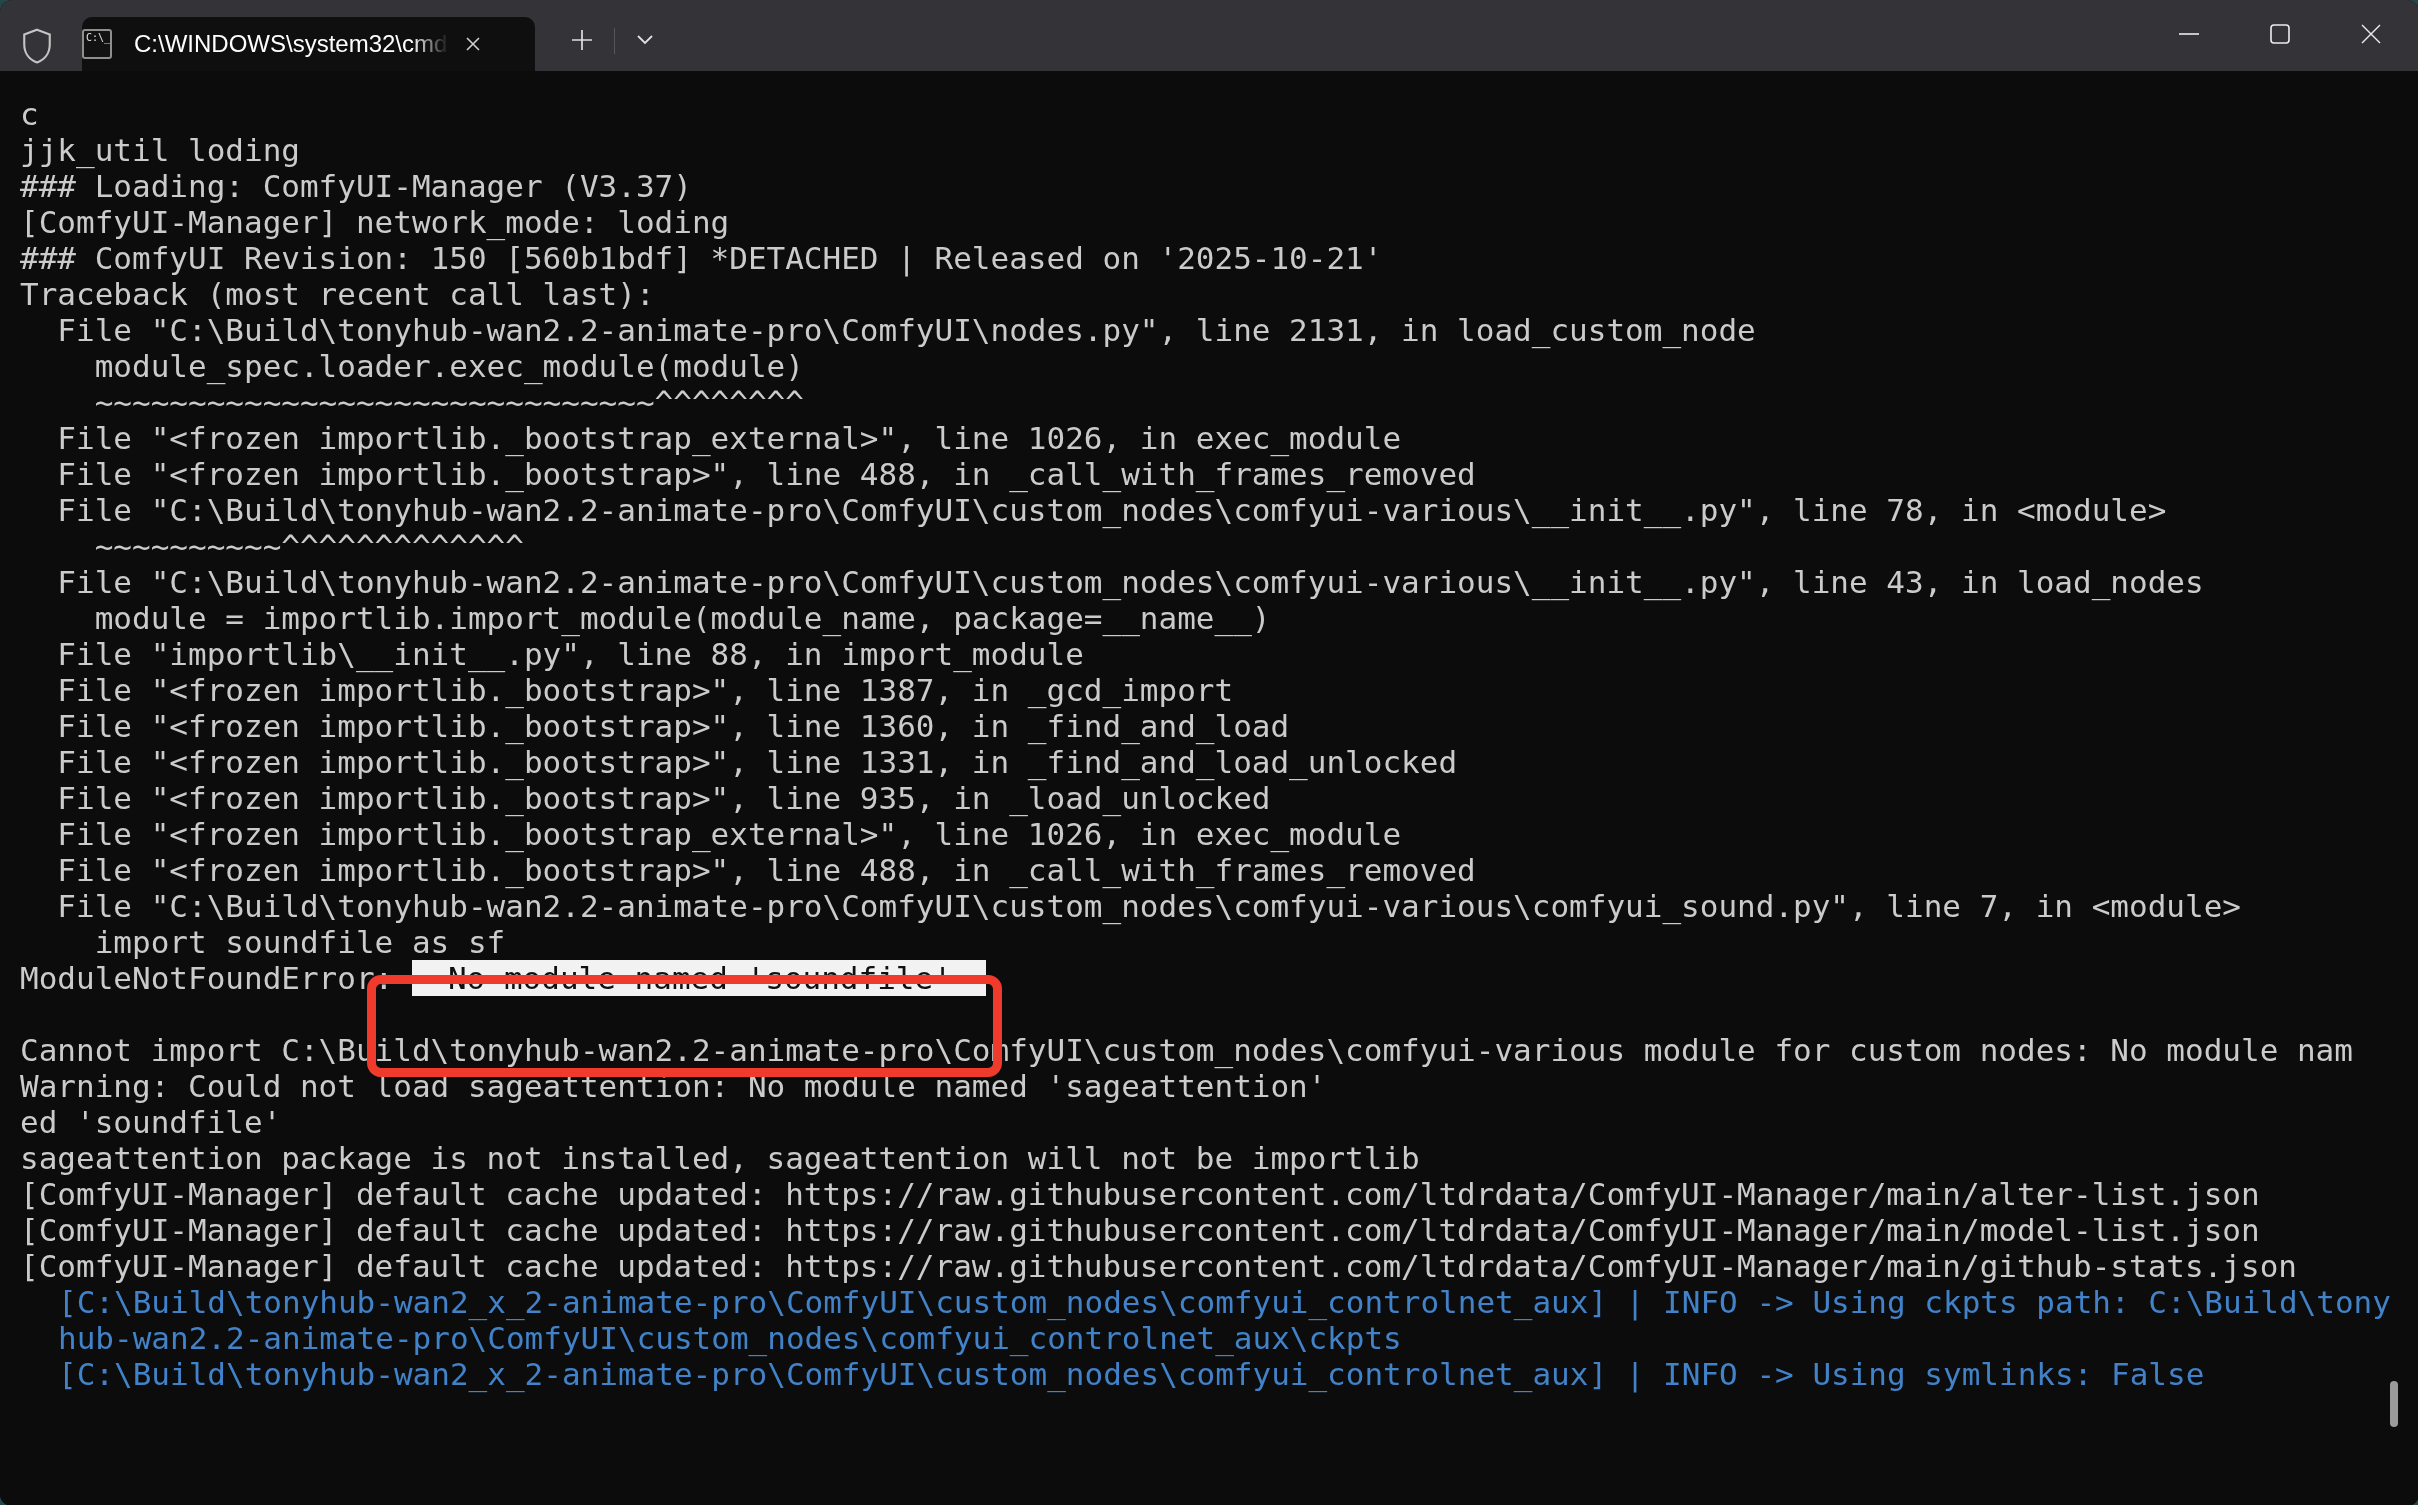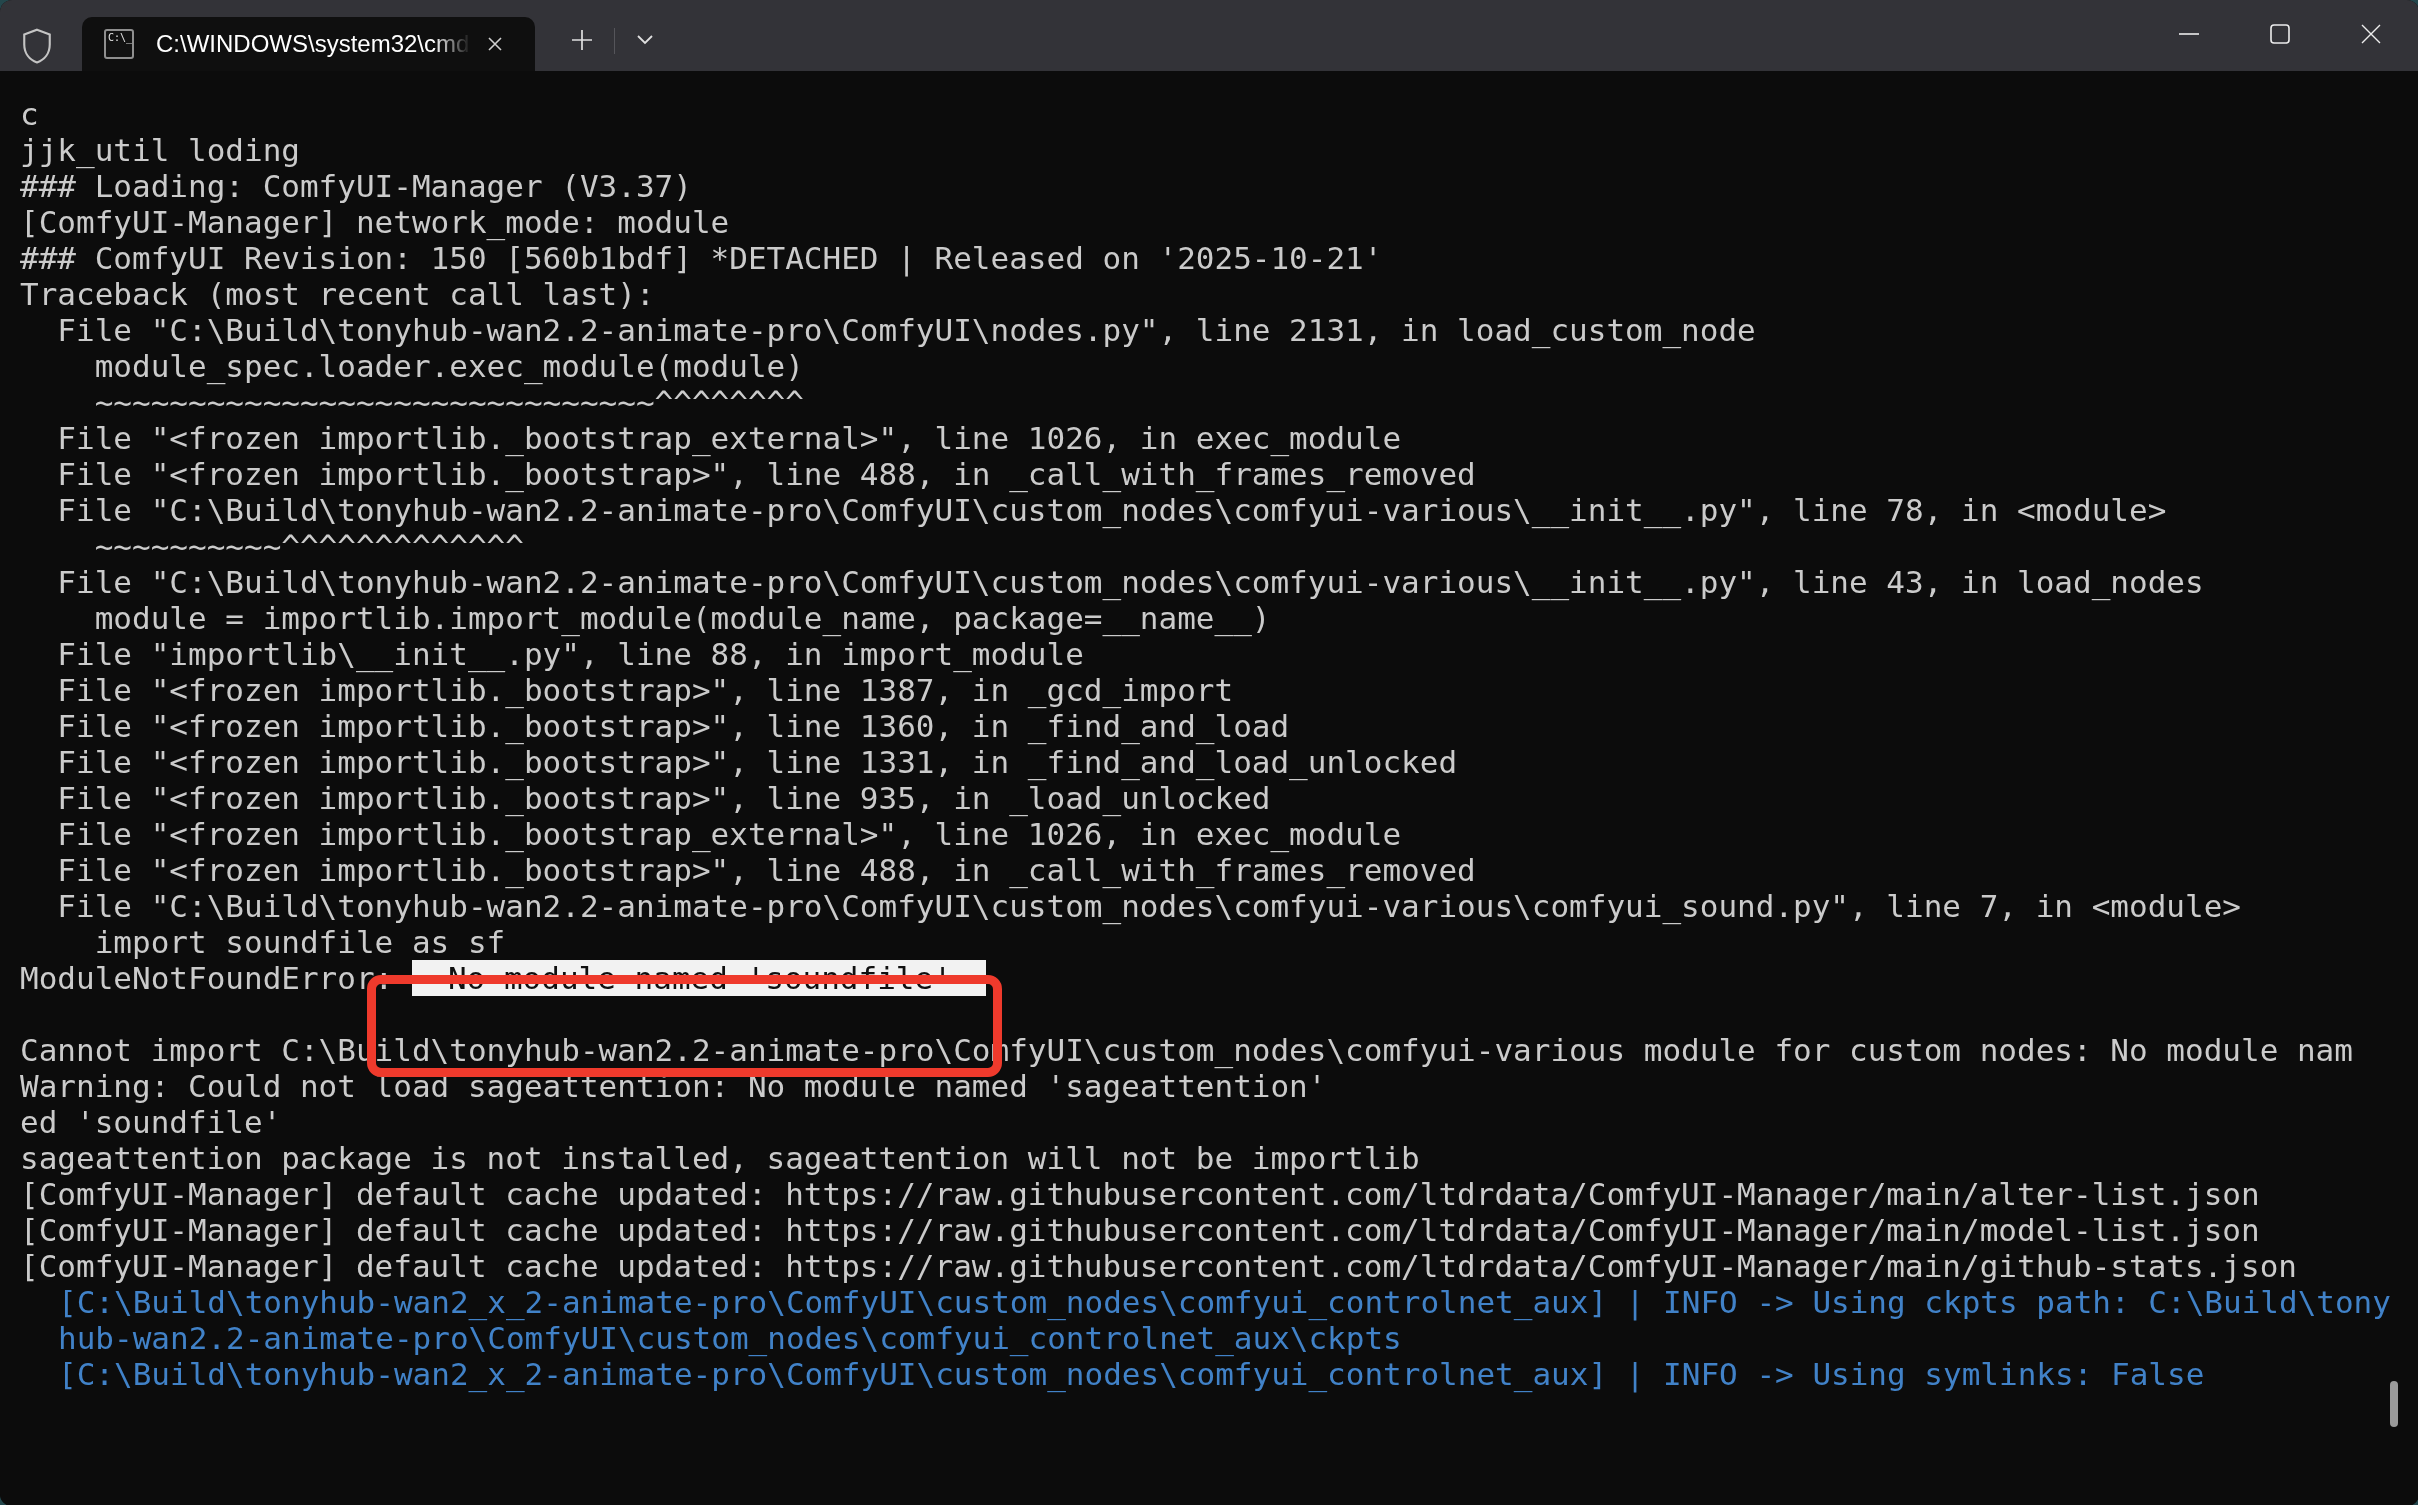--- a/index.html
+++ b/index.html
@@ -6,21 +6,21 @@
     --term-bg:#0c0c0c; --titlebar-bg:#333338; --fg:#cbcbcb; --blue:#4182c8;
     --sel-bg:#f2f2f2; --sel-fg:#101010; --red:#ef3a2c; --scrollbar:#9a9a9a;
   }
   *{margin:0;padding:0;box-sizing:border-box;}
   html,body{width:2419px;height:1506px;background:#24474c;font-family:"Liberation Sans",sans-serif;}
   #window{position:absolute;left:0;top:0;width:2419px;height:1506px;border-radius:12px;overflow:hidden;background:var(--term-bg);}
   
   #titlebar{position:absolute;left:0;top:0;width:100%;height:71px;background:var(--titlebar-bg);}
   .shield{position:absolute;left:20px;top:26px;width:34px;height:40px;}
   #tab{position:absolute;left:82px;top:17px;width:453px;height:54px;background:#0f0f0f;border-radius:10px 10px 0 0;display:flex;align-items:center;}
-  .cmdicon{width:30px;height:30px;margin-left:22px;background:#121212;border:2px solid #8f8f8f;border-radius:3px;position:relative;flex:none;}
+  .cmdicon{width:30px;height:30px;background:#121212;border:2px solid #8f8f8f;border-radius:3px;position:relative;flex:none;}
   .cmdicon span{position:absolute;left:2px;top:1px;font-family:"DejaVu Sans Mono",monospace;font-size:10px;color:#e6e6e6;letter-spacing:0;}
   .tab-title{margin-left:22px;width:315px;overflow:hidden;white-space:nowrap;color:#ffffff;font-size:24px;
     -webkit-mask-image:linear-gradient(90deg,#000 88%,transparent);mask-image:linear-gradient(90deg,#000 88%,transparent);}
   .tab-close{width:44px;height:40px;margin-left:2px;display:flex;align-items:center;justify-content:center;border-radius:6px;cursor:pointer;flex:none;}
   .tbtn{position:absolute;top:17px;width:46px;height:46px;display:flex;align-items:center;justify-content:center;border-radius:8px;cursor:pointer;}
   #new-tab{left:559px;}
   #tab-sep{position:absolute;left:614px;top:28px;width:1px;height:26px;background:#55555a;}
   #tab-dd{left:622px;}
   .wbtn{position:absolute;top:0;width:69px;height:67px;display:flex;align-items:center;justify-content:center;cursor:pointer;}
   #btn-min{left:2154px;}
@@ -87,21 +87,21 @@
       <svg width="24" height="24" viewBox="0 0 24 24">
         <path d="M3 3 L21 21 M21 3 L3 21" stroke="#ededed" stroke-width="1.4" fill="none"></path>
       </svg>
     </div>
   </div>
 
   <div id="terminal">
       <div class="term-line"><span class="seg-fg">c</span></div>
       <div class="term-line"><span class="seg-fg">jjk_util loding</span></div>
       <div class="term-line"><span class="seg-fg">### Loading: ComfyUI-Manager (V3.37)</span></div>
-      <div class="term-line"><span class="seg-fg">[ComfyUI-Manager] network_mode: module</span></div>
+      <div class="term-line"><span class="seg-fg">[ComfyUI-Manager] network_mode: loding</span></div>
       <div class="term-line"><span class="seg-fg">### ComfyUI Revision: 150 [560b1bdf] *DETACHED | Released on '2025-10-21'</span></div>
       <div class="term-line"><span class="seg-fg">Traceback (most recent call last):</span></div>
       <div class="term-line"><span class="seg-fg">  File "C:\Build\tonyhub-wan2.2-animate-pro\ComfyUI\nodes.py", line 2131, in load_custom_node</span></div>
       <div class="term-line"><span class="seg-fg">    module_spec.loader.exec_module(module)</span></div>
       <div class="term-line"><span class="seg-fg">    ~~~~~~~~~~~~~~~~~~~~~~~~~~~~~~^^^^^^^^</span></div>
       <div class="term-line"><span class="seg-fg">  File "&lt;frozen importlib._bootstrap_external&gt;", line 1026, in exec_module</span></div>
       <div class="term-line"><span class="seg-fg">  File "&lt;frozen importlib._bootstrap&gt;", line 488, in _call_with_frames_removed</span></div>
       <div class="term-line"><span class="seg-fg">  File "C:\Build\tonyhub-wan2.2-animate-pro\ComfyUI\custom_nodes\comfyui-various\__init__.py", line 78, in &lt;module&gt;</span></div>
       <div class="term-line"><span class="seg-fg">    ~~~~~~~~~~^^^^^^^^^^^^^</span></div>
       <div class="term-line"><span class="seg-fg">  File "C:\Build\tonyhub-wan2.2-animate-pro\ComfyUI\custom_nodes\comfyui-various\__init__.py", line 43, in load_nodes</span></div>

